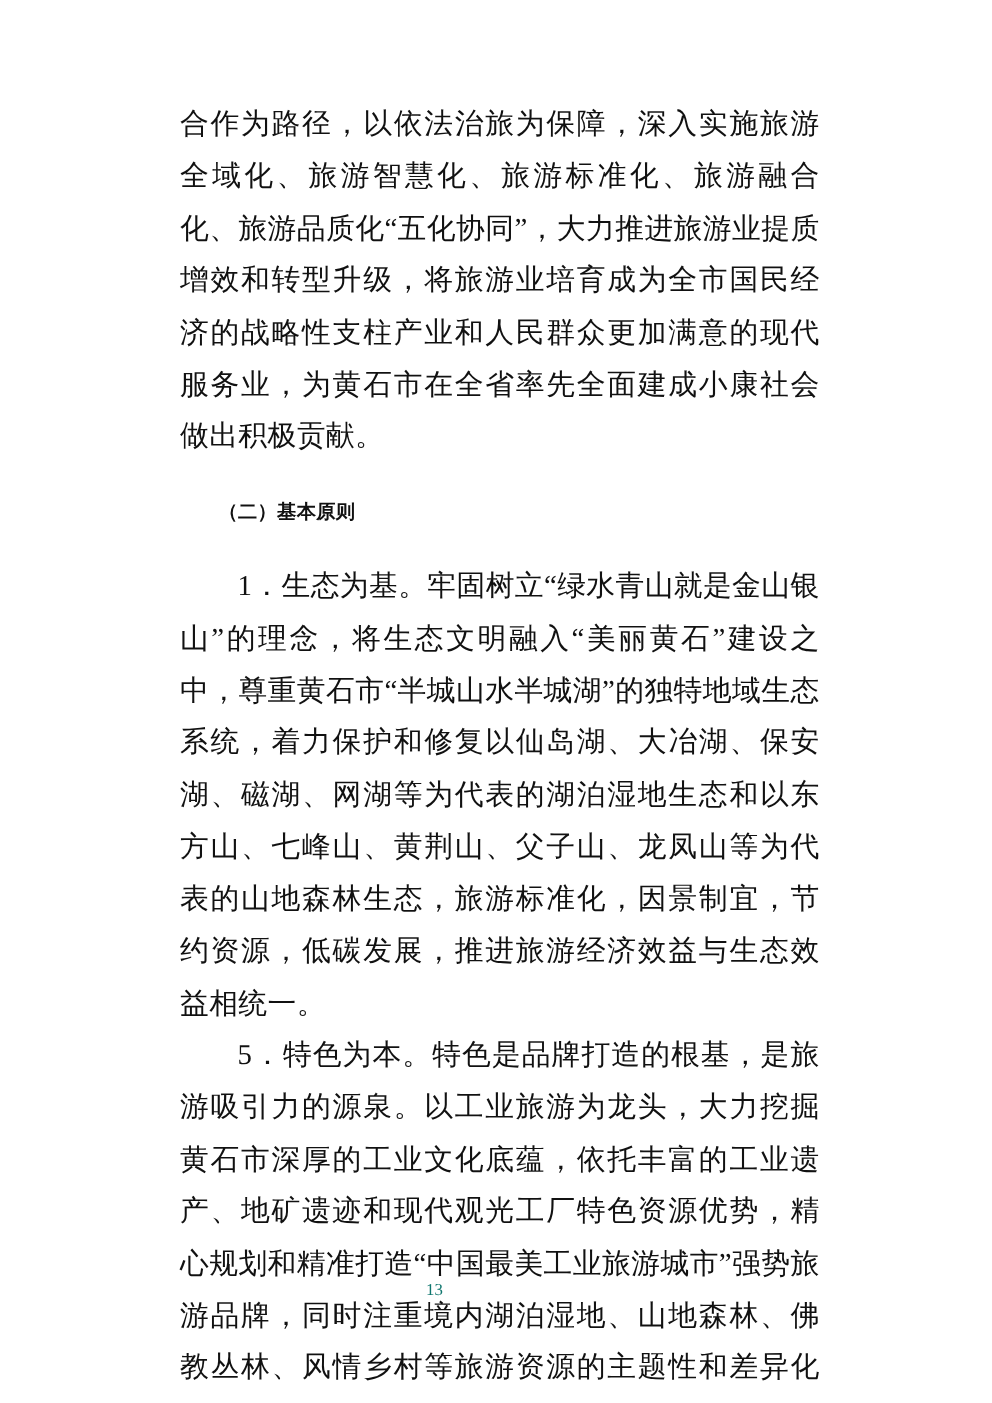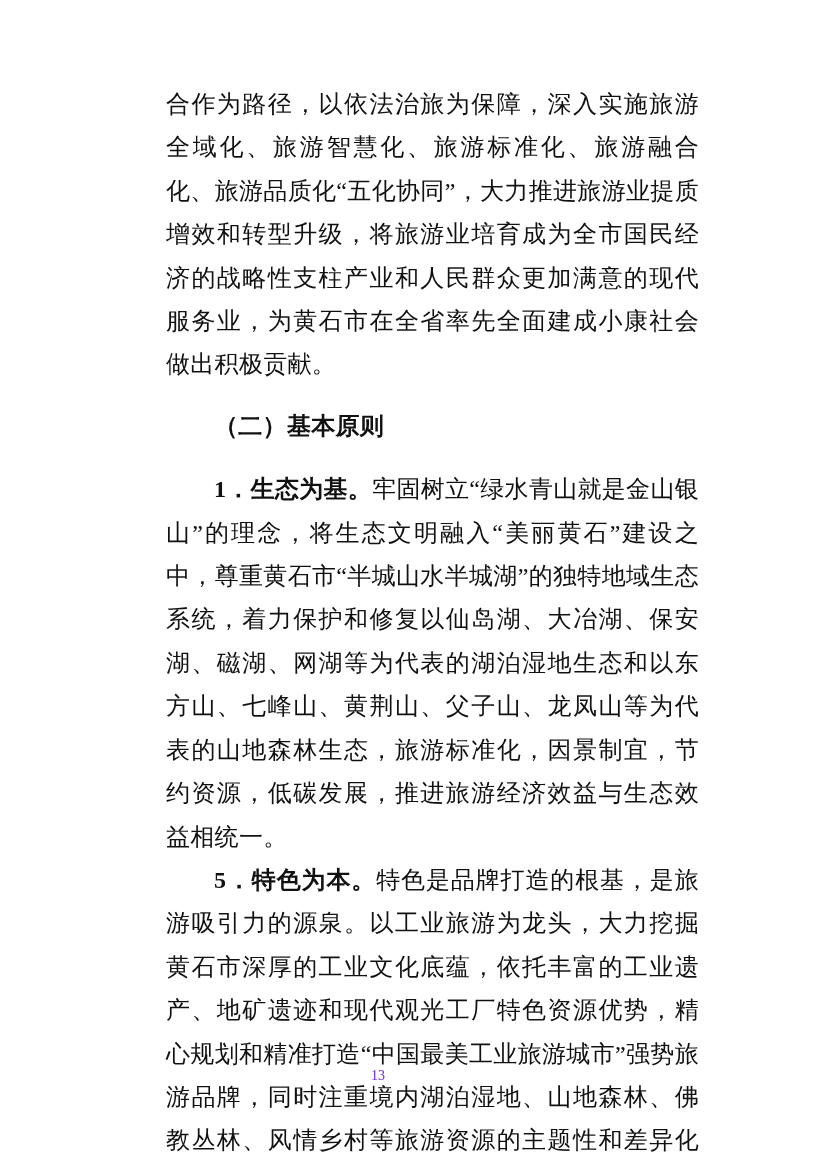--- a/index.html
+++ b/index.html
@@ -8,59 +8,57 @@
     background: #ffffff;
   }
   .page {
     position: relative;
     width: 724px;
     height: 1169px;
     background: #ffffff;
     color: #111111;
     font-family: "Liberation Serif", "DejaVu Serif", serif;
     overflow: hidden;
-    margin-left: 16px;
   }
   .content {
     position: absolute;
     left: 150px;
     top: 83px;
     width: 533px;
   }
   .para {
     margin: 0;
     font-size: 24px;
     line-height: 43.4px;
     text-align: justify;
     text-indent: 2em;
     letter-spacing: 0.3px;
   }
   .para.no-indent {
     text-indent: 0;
   }
   .lead {
-    font-weight: bold;
+    font-weight: normal;
   }
   .heading {
     margin: 19px 0 19px 0;
-    font-size: 24px;
+    font-size: 16px;
     line-height: 43.4px;
     font-weight: bold;
     text-indent: 2em;
     letter-spacing: 0.3px;
-    font-family: Liberation Mono, monospace;
   }
   .page-number {
     position: absolute;
     left: 0;
     top: 1068px;
     width: 100%;
     text-align: center;
     font-size: 14px;
-    color: #6d28d9;
+    color: #0f766e;
     font-family: "Liberation Serif", "DejaVu Serif", serif;
   }
 </style>
 </head>
 <body>
 
 <div class="page">
   <div class="content">
 
     <p class="para no-indent">合作为路径，以依法治旅为保障，深入实施旅游全域化、旅游智慧化、旅游标准化、旅游融合化、旅游品质化“五化协同”，大力推进旅游业提质增效和转型升级，将旅游业培育成为全市国民经济的战略性支柱产业和人民群众更加满意的现代服务业，为黄石市在全省率先全面建成小康社会做出积极贡献。</p>

